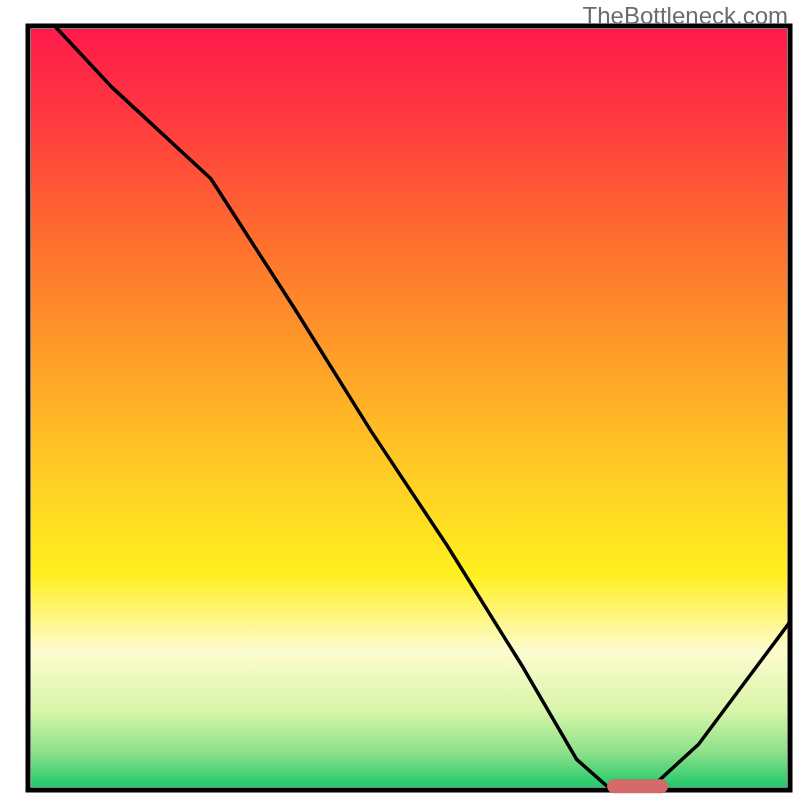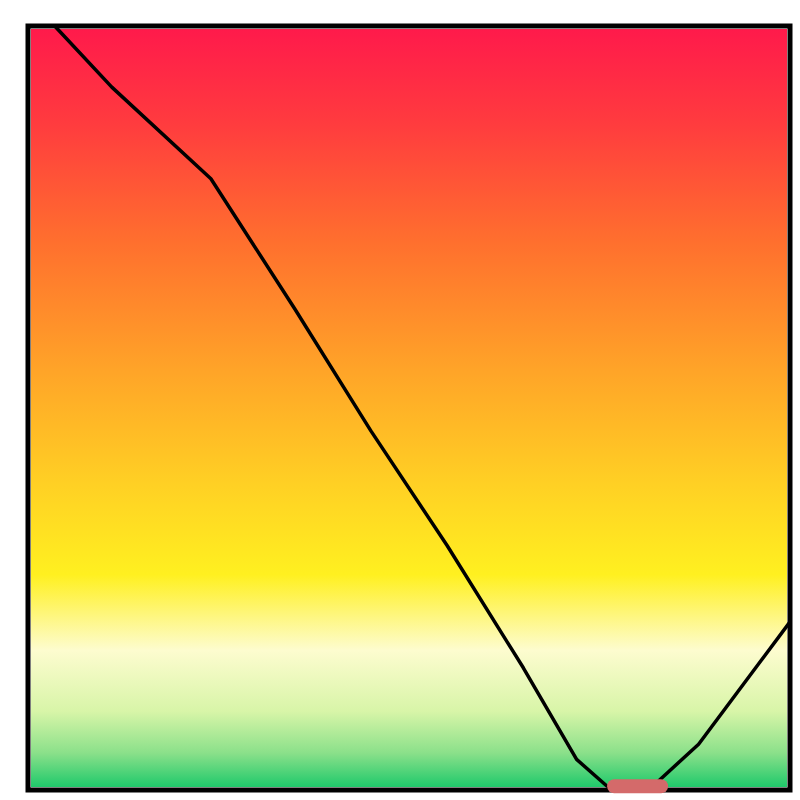--- a/index.html
+++ b/index.html
@@ -4,20 +4,21 @@
 <style>
   html,body{margin:0;padding:0;width:800px;height:800px;background:#fff;overflow:hidden;font-family:Arial,Helvetica,sans-serif}
   .wrap{position:relative;width:800px;height:800px}
   .watermark{position:absolute;top:2px;right:12px;color:#6b6b6b;font-size:24px;font-weight:400;z-index:5}
   svg{position:absolute;top:0;left:0}
 </style>
 </head>
 <body>
 <div class="wrap">
 
+<div class="watermark">TheBottleneck.com</div>
 
 <svg id="chart-svg" width="800" height="800" viewBox="0 0 800 800">
   <defs>
     <linearGradient id="bg-grad" x1="0" y1="0" x2="0" y2="1">
           <stop offset="0" stop-color="#ff1a4b"></stop>
           <stop offset="0.12" stop-color="#ff3a3f"></stop>
           <stop offset="0.28" stop-color="#ff6f2e"></stop>
           <stop offset="0.45" stop-color="#ffa428"></stop>
           <stop offset="0.6" stop-color="#ffd024"></stop>
           <stop offset="0.72" stop-color="#fff020"></stop>

